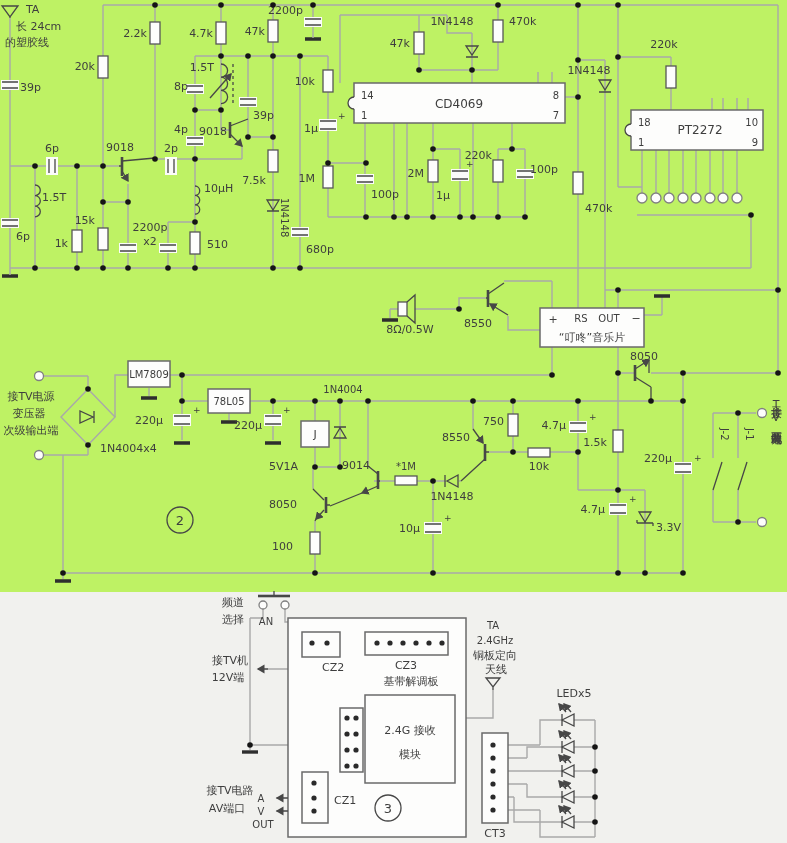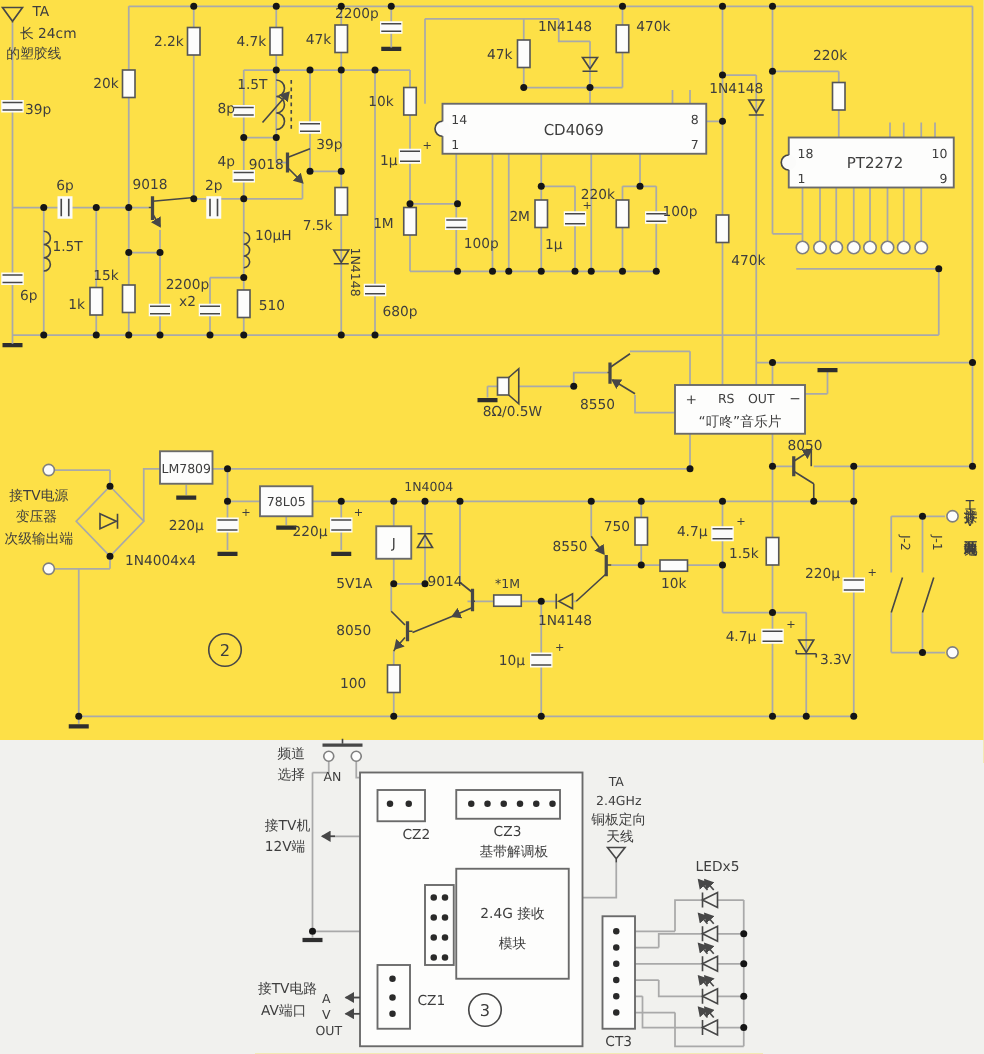--- a/index.html
+++ b/index.html
@@ -1,16 +1,16 @@
 <!DOCTYPE html>
 <html><head>
 <meta charset="utf-8">
 <style>
   html,body{margin:0;padding:0;background:#e8e8e8;}
-  #screen{position:relative;width:787px;height:843px;background:#fde047;overflow:hidden;
+  #screen{position:relative;width:787px;height:843px;background:#bef264;overflow:hidden;
           font-family:"DejaVu Sans","Liberation Sans",sans-serif;}
   svg{display:block}
   .wire{stroke:#a9a9a9;stroke-width:1.4;fill:none}
   .sym{stroke:#474747;stroke-width:1.3;fill:none}
   .bar{stroke:#474747;stroke-width:2.6;fill:none}
   .gnd{stroke:#2e2e2e;stroke-width:3.4;fill:none}
   .part{fill:#fdfdfc;stroke:#565656;stroke-width:1.3}
   .boxl{fill:#fdfdfc;stroke:#6a6a6a;stroke-width:1.5}
   .dot{fill:#151515;stroke:none}
   .pin{fill:#2a2a2a;stroke:none}

